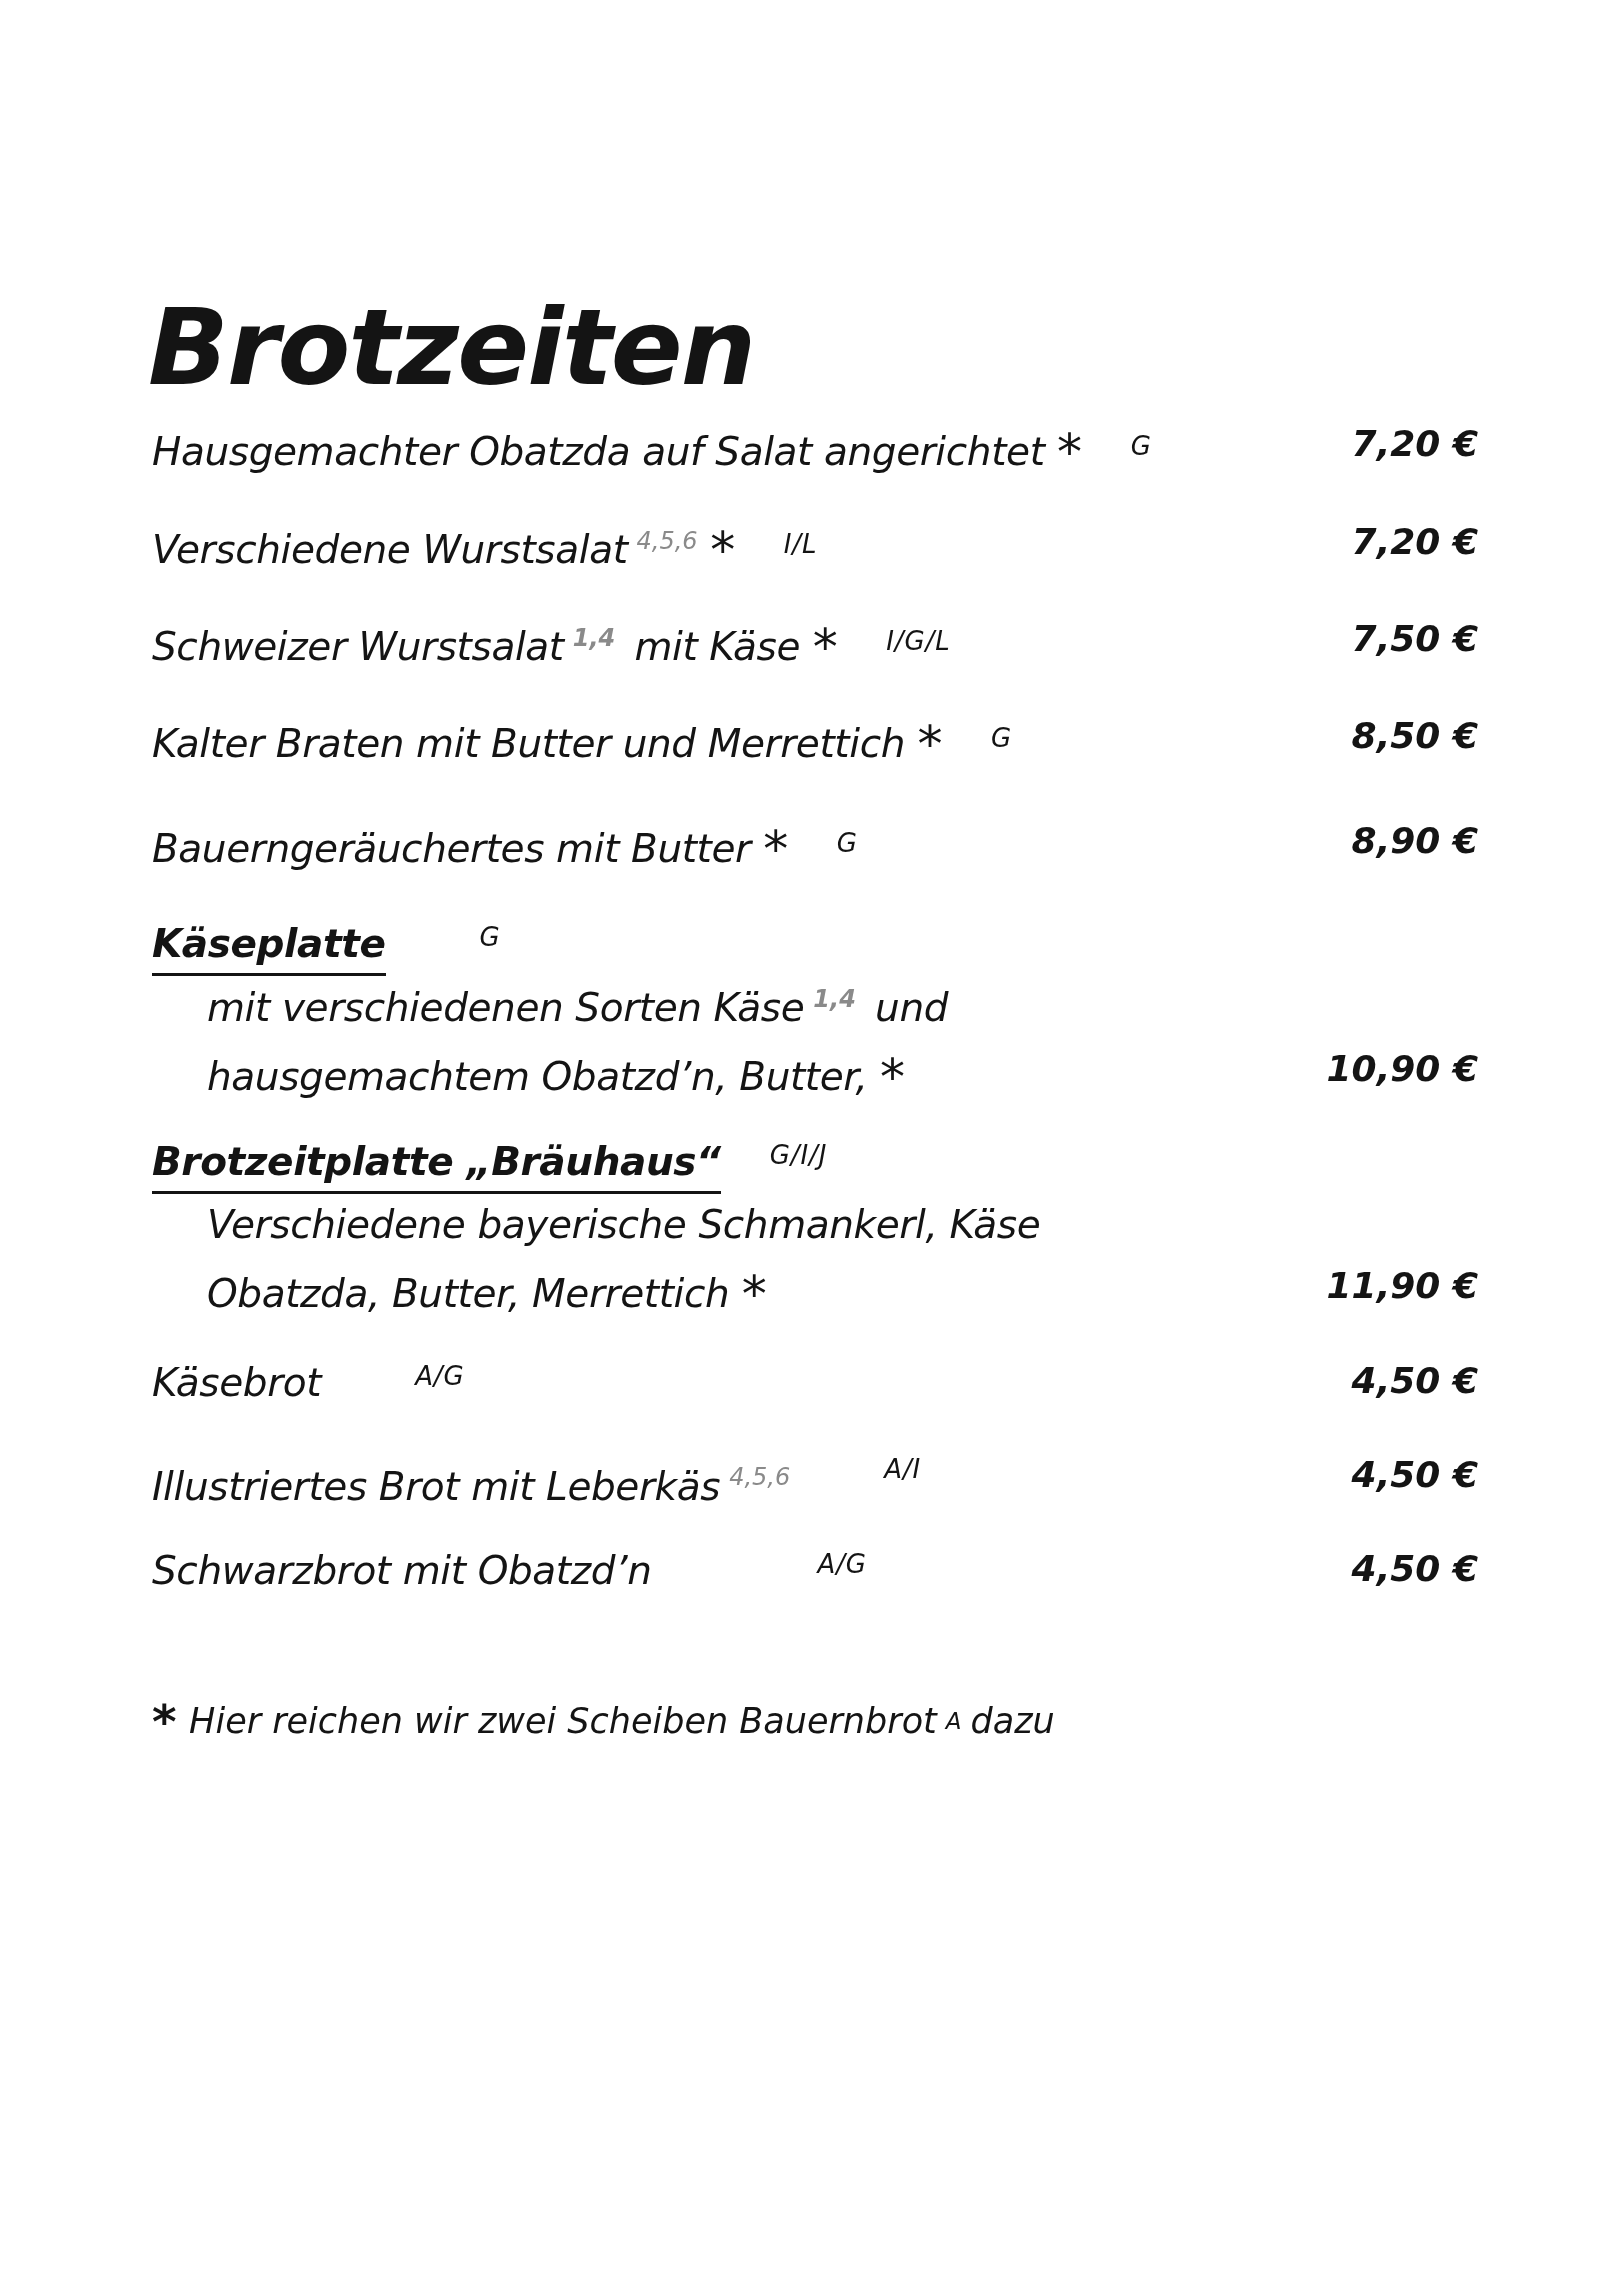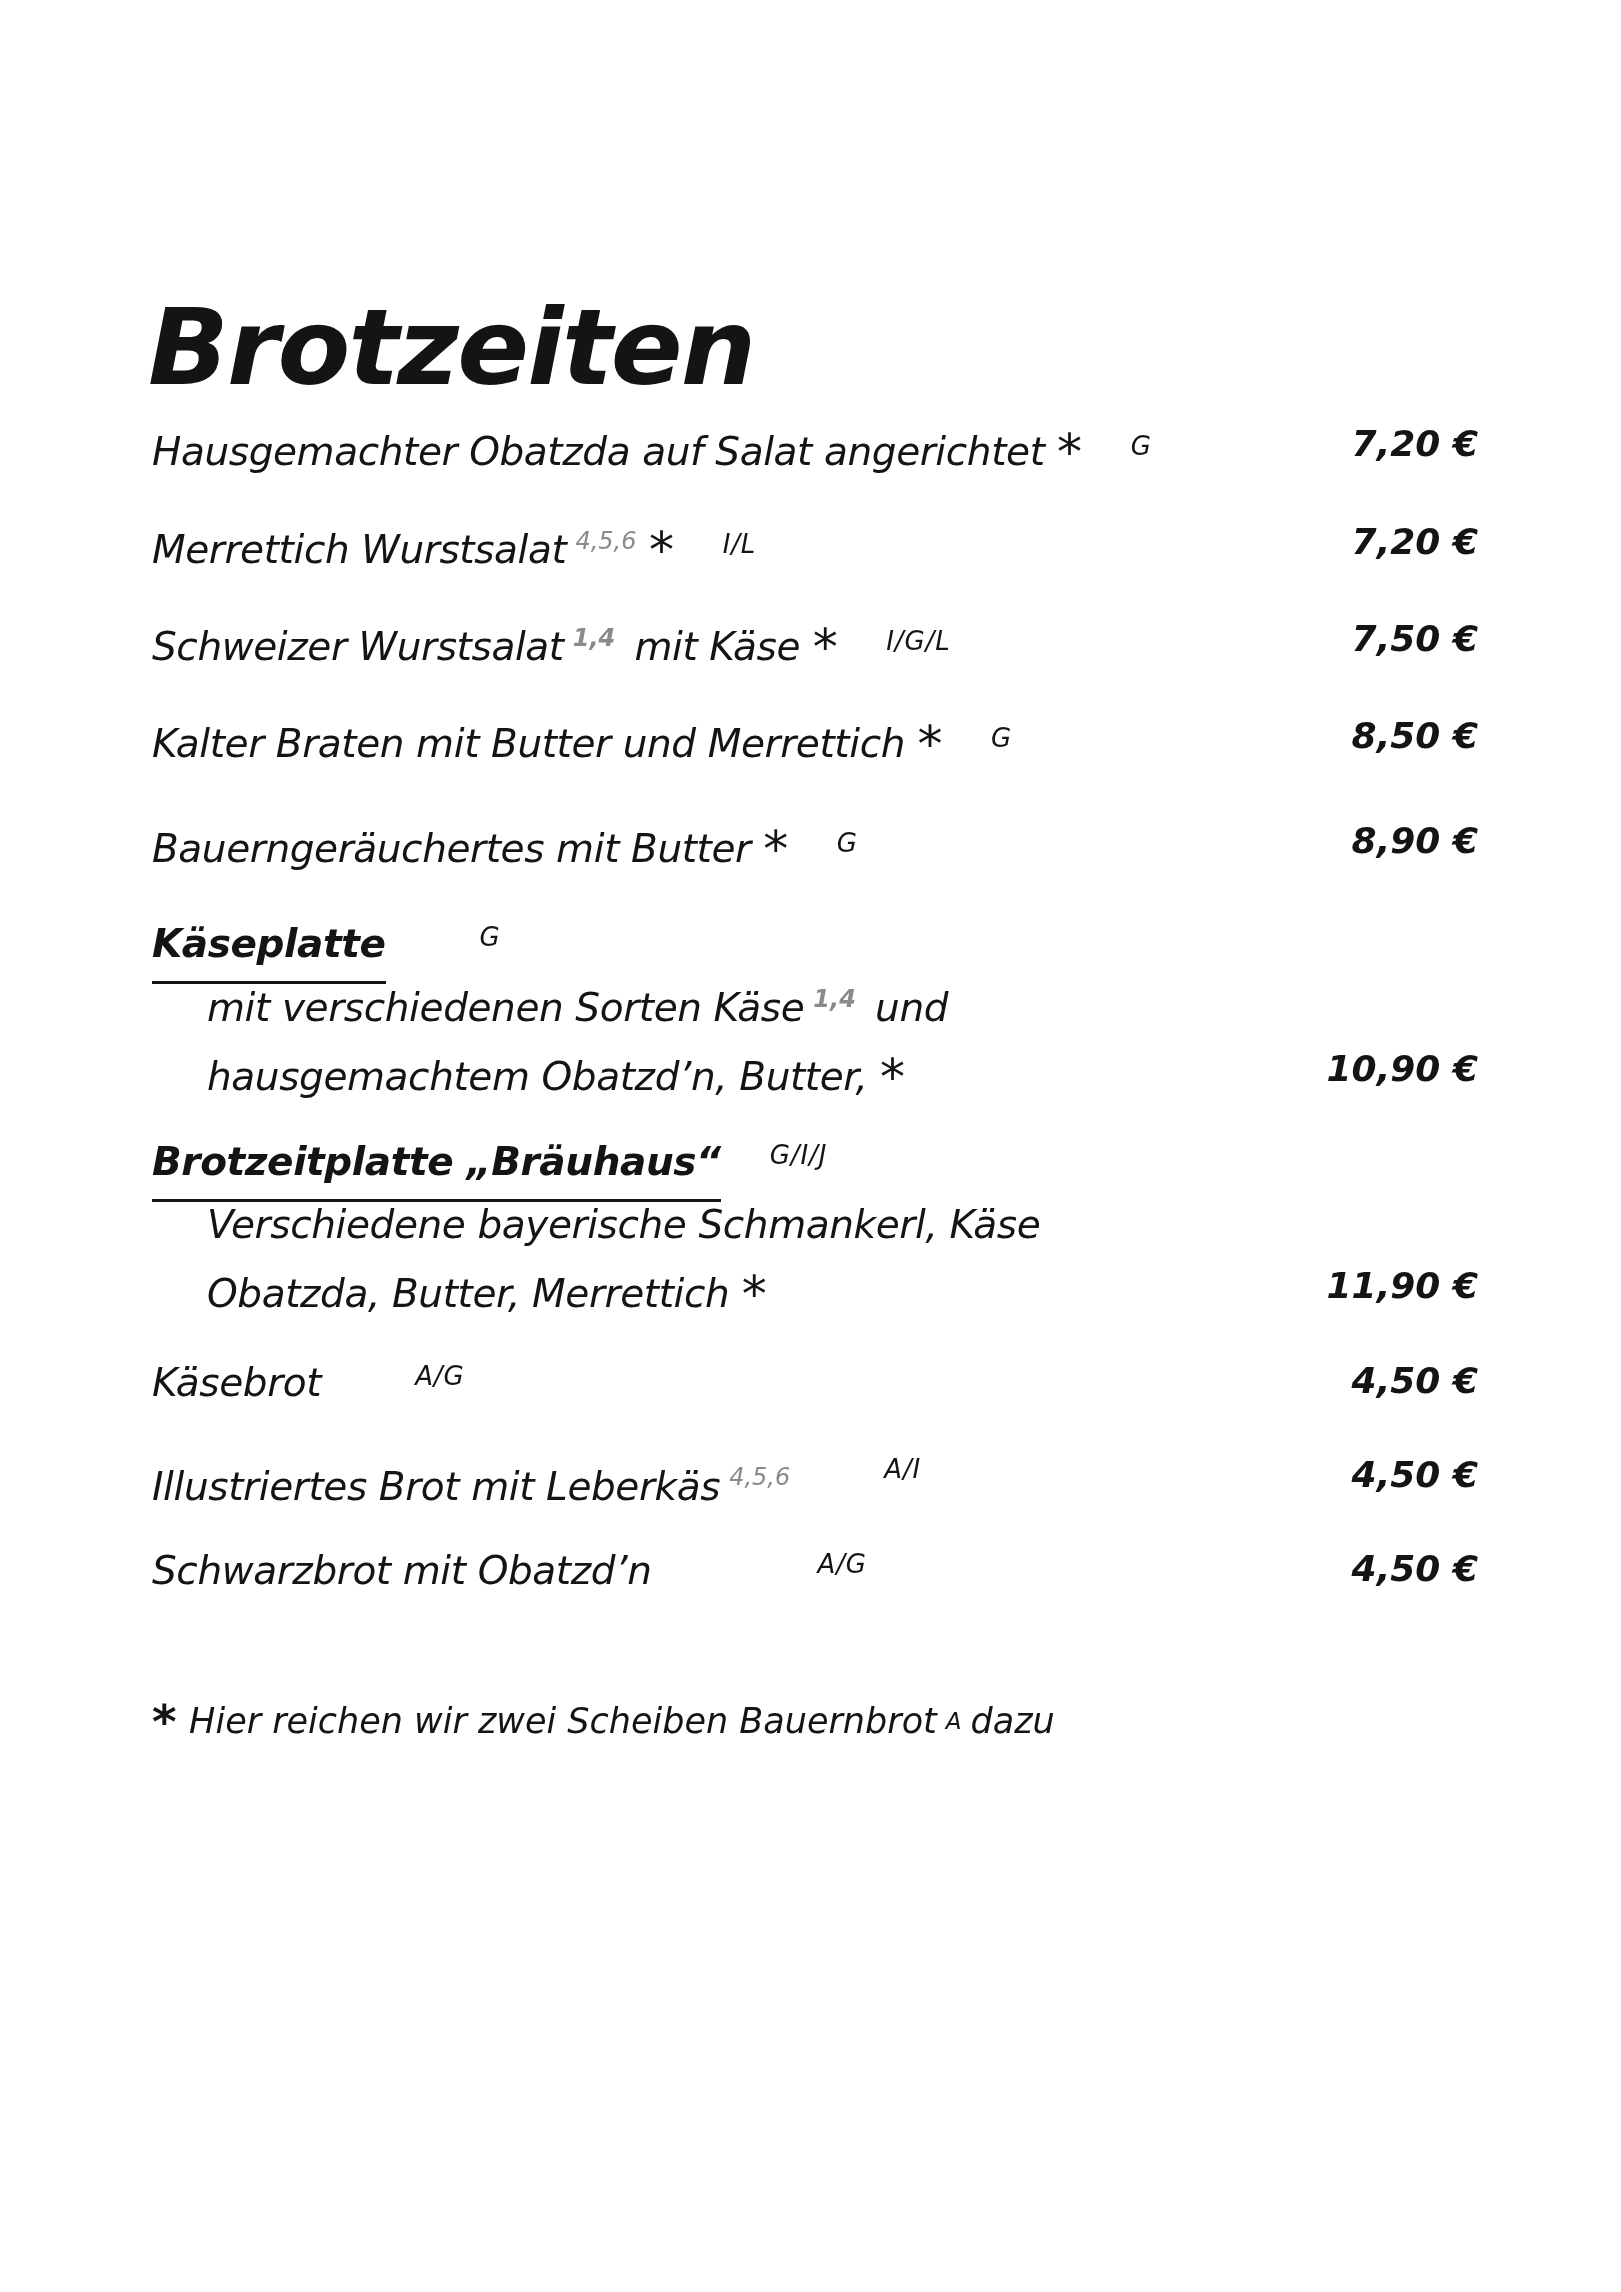--- a/index.html
+++ b/index.html
@@ -30,21 +30,21 @@
     left: 152px;
     white-space: nowrap;
     font-size: 39px;
     letter-spacing: -0.4px;
   }
   .row.indent { left: 207px; text-align: right; }
   .item-name { }
   .heading-underline {
     display: inline-block;
     border-bottom: 3.6px solid #141414;
-    padding-bottom: 15px;
+    padding-bottom: 7px;
     font-weight: 600;
   }
   .nums {
     font-size: 24px;
     color: #8a8a8a;
     vertical-align: 14.3px;
     margin-left: 9px;
     letter-spacing: 0;
   }
   .nums.mid { margin-right: 7.2px; font-weight: bold; }
@@ -97,21 +97,21 @@
 <body>
 
 <h1 class="page-title">Brotzeiten</h1>
 
 <div class="row" style="top:423px">
   <span class="item-name">Hausgemachter Obatzda auf Salat angerichtet</span><span class="star">*</span><span class="allerg gap-m">G</span>
 </div>
 <div class="price" style="top:423px">7,20 €</div>
 
 <div class="row" style="top:521px">
-  <span class="item-name">Merrettich Wurstsalat</span><span class="nums">4,5,6</span><span class="star">*</span><span class="allerg gap-m">I/L</span>
+  <span class="item-name">Verschiedene Wurstsalat</span><span class="nums">4,5,6</span><span class="star">*</span><span class="allerg gap-m">I/L</span>
 </div>
 <div class="price" style="top:521px">7,20 €</div>
 
 <div class="row" style="top:618px">
   <span class="item-name">Schweizer Wurstsalat</span><span class="nums mid">1,4</span> <span class="item-name">mit Käse</span><span class="star">*</span><span class="allerg gap-m">I/G/L</span>
 </div>
 <div class="price" style="top:618px">7,50 €</div>
 
 <div class="row" style="top:715px">
   <span class="item-name">Kalter Braten mit Butter und Merrettich</span><span class="star">*</span><span class="allerg gap-m">G</span>

